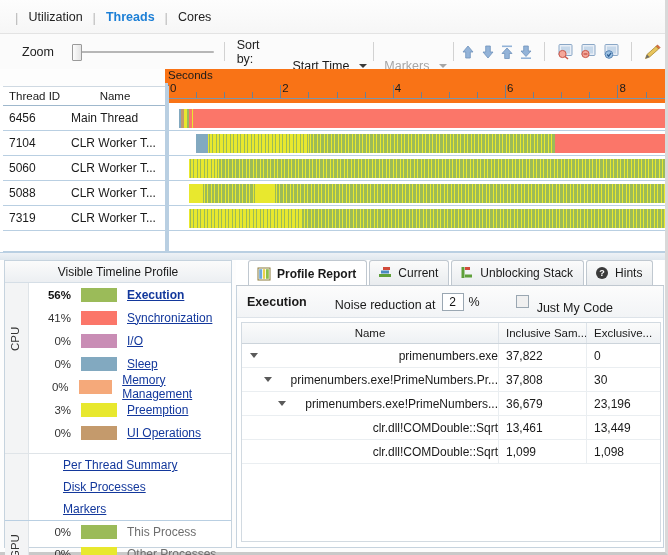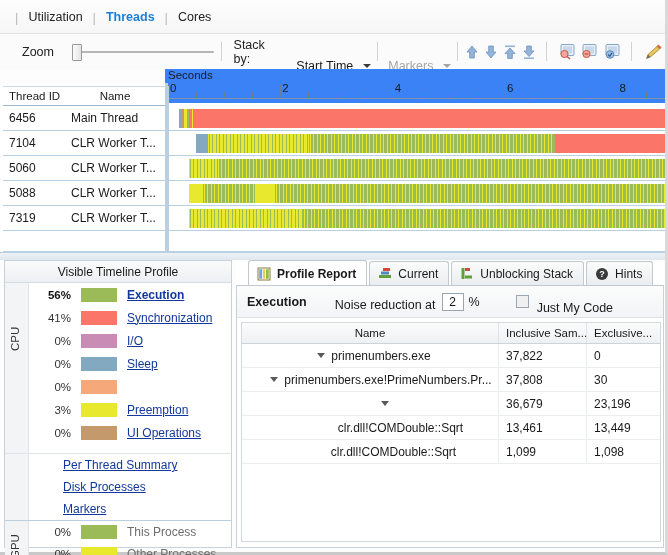--- a/index.html
+++ b/index.html
@@ -74,21 +74,21 @@
   .combo.disabled .cv { color: #a6a6a6; }
   .combo.disabled .carat { border-top-color: #a6a6a6; }
   .tbtn {
     width: 20px; height: 22px; display: flex; align-items: center;
     justify-content: center; cursor: default;
   }
 
   
   #ruler {
     position: absolute; left: 165px; top: 69px; width: 500px; height: 34px;
-    background: #3b82f6; overflow: hidden;
+    background: #f97316; overflow: hidden;
   }
   #ruler-title {
     position: absolute; left: 3px; top: 0px; font-size: 11.5px; color: #1a1a1a;
   }
   .rtick-major {
     position: absolute; top: 16px; width: 1px; height: 13px; background: #6f7f8f;
   }
   .rtick-minor {
     position: absolute; top: 23px; width: 1px; height: 6px; background: #6f7f8f;
   }
@@ -237,21 +237,21 @@
     font-size: 11.5px; color: #333; white-space: nowrap;
   }
 
   
   #report {
     position: absolute; left: 236px; top: 260px; width: 428px; height: 288px;
     background: #ffffff;
   }
   #rtabs {
     position: absolute; left: 0; top: 0; width: 428px; height: 26px;
-    display: flex; align-items: flex-end; padding-left: 12px;
+    display: flex;  padding-left: 12px;
   }
   .rtab {
     height: 25px; display: flex; align-items: center;
     padding: 0 10px 0 8px; font-size: 12px; color: #1a1a1a;
     background: linear-gradient(to bottom,#fbfbfb,#e9ecef);
     border: 1px solid #c0c8d0; border-bottom: none;
     border-top-left-radius: 3px; border-top-right-radius: 3px;
     margin-right: 2px; cursor: default; white-space: nowrap;
   }
   .rtab.active {
@@ -304,21 +304,21 @@
   .c-exc  { width: 73px; padding-left: 7px; border-right: none !important; }
   .grow {
     display: flex; height: 24px; border-bottom: 1px solid #eaeef1;
     align-items: center;
   }
   .grow .cell {
     font-size: 12px; color: #1a1a1a; height: 24px; display: flex;
     align-items: center; border-right: 1px solid #eaeef1;
     overflow: hidden; white-space: nowrap;
   }
-  .grow .cell.c-name { justify-content: center; }
+  .grow .cell.c-name { justify-content: space-between; }
   .tri {
     width: 0; height: 0; margin-right: 6px; flex: 0 0 auto;
     border-left: 5px solid #5a5a5a;
     border-top: 4px solid transparent;
     border-bottom: 4px solid transparent;
   }
   .tri.open {
     border-left: 4px solid transparent;
     border-right: 4px solid transparent;
     border-top: 5px solid #5a5a5a;
@@ -344,21 +344,21 @@
   <div id="tabbar-underline"></div>
 
   <div id="toolbar">
     <span id="zoom-label">Zoom</span>
     <div id="zoom-slider">
       <div id="zoom-track"></div>
       <div id="zoom-thumb"></div>
     </div>
     <div class="vbar" style="margin-left:14px;"></div>
 
-    <span id="sortby-label" style="margin-left:4px;">Stack by:</span>
+    <span id="sortby-label" style="margin-left:4px;">Sort by:</span>
     <div class="combo" style="margin-left:6px;">
       <span class="cv">Start Time</span>
       <span class="carat"></span>
     </div>
     <div class="vbar" style="margin:0 2px 0 0;"></div>
     <div class="combo disabled">
       <span class="cv">Markers</span>
       <span class="carat"></span>
     </div>
     <div class="vbar" style="margin:0 4px 0 0;"></div>
@@ -550,20 +550,21 @@
             <span class="lnk">I/O</span>
           </div>
           <div class="lrow">
             <span class="pct">0%</span>
             <span class="sw" style="background: rgb(130, 169, 192);"></span>
             <span class="lnk">Sleep</span>
           </div>
           <div class="lrow">
             <span class="pct">0%</span>
             <span class="sw" style="background: rgb(245, 169, 122);"></span>
+            <span class="lnk">Memory Management</span>
           </div>
           <div class="lrow">
             <span class="pct">3%</span>
             <span class="sw" style="background: rgb(232, 232, 46);"></span>
             <span class="lnk">Preemption</span>
           </div>
           <div class="lrow">
             <span class="pct">0%</span>
             <span class="sw" style="background: rgb(196, 154, 108);"></span>
             <span class="lnk">UI Operations</span>
@@ -677,20 +678,21 @@
               <span class="cell c-name" style="padding-left: 22px;">
                 <span class="tri open"></span>
                 <span>primenumbers.exe!PrimeNumbers.Pr...</span>
               </span>
               <span class="cell c-inc" style="padding-left: 7px;">37,808</span>
               <span class="cell c-exc" style="padding-left: 7px;">30</span>
             </div>
             <div class="grow">
               <span class="cell c-name" style="padding-left: 36px;">
                 <span class="tri open"></span>
+                <span>primenumbers.exe!PrimeNumbers...</span>
               </span>
               <span class="cell c-inc" style="padding-left: 7px;">36,679</span>
               <span class="cell c-exc" style="padding-left: 7px;">23,196</span>
             </div>
             <div class="grow">
               <span class="cell c-name" style="padding-left: 50px;">
                 <span class="tri none" style="width: 5px; margin-right: 6px;"></span>
                 <span>clr.dll!COMDouble::Sqrt</span>
               </span>
               <span class="cell c-inc" style="padding-left: 7px;">13,461</span>

